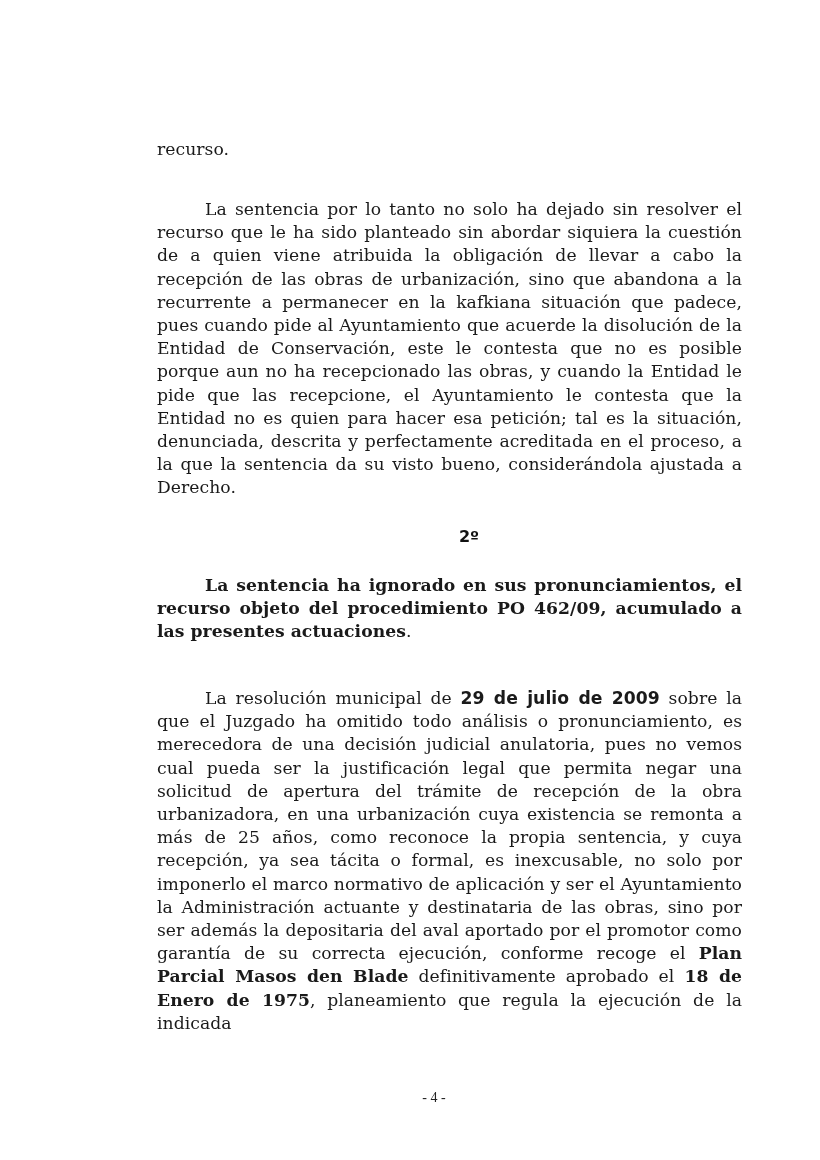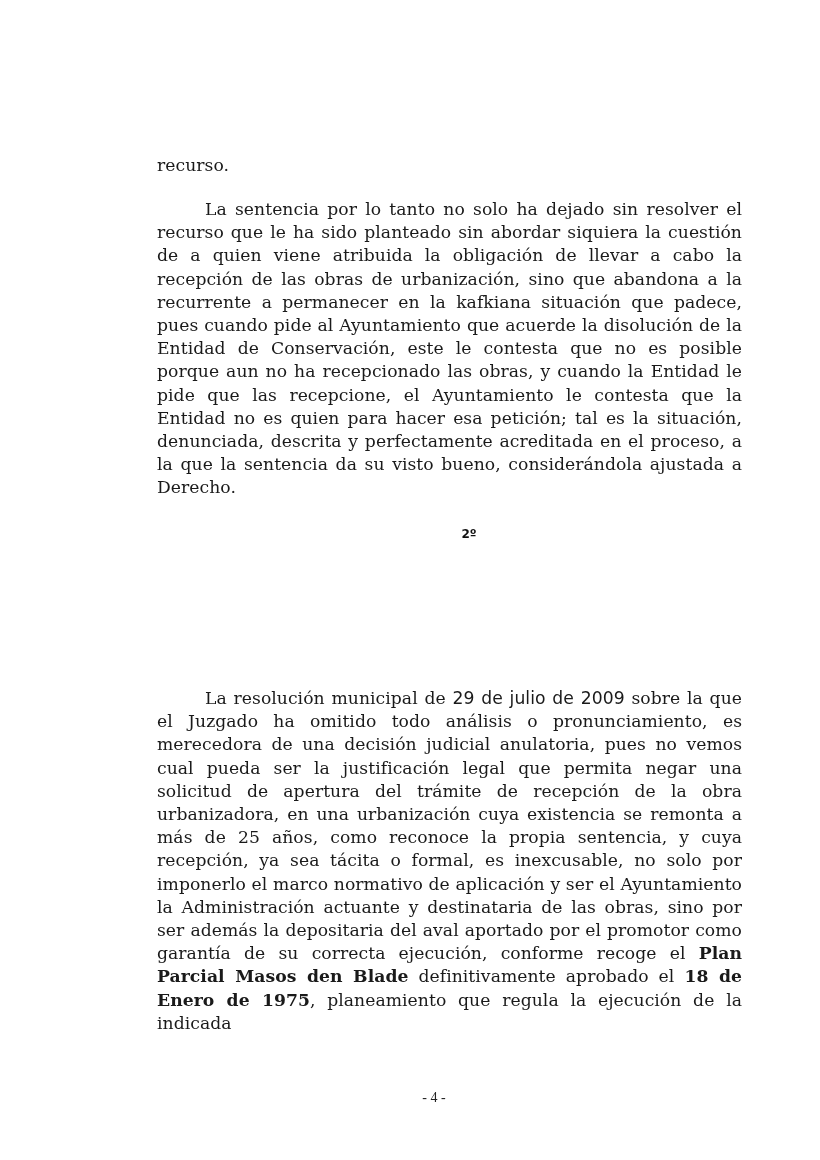--- a/index.html
+++ b/index.html
@@ -3,38 +3,39 @@
 <meta charset="utf-8">
 <style>
   html, body { margin: 0; padding: 0; background: #ffffff; }
   body { width: 820px; height: 1160px; position: relative; overflow: hidden; }
   .page { position: absolute; left: 0; top: 0; width: 820px; height: 1160px; background: #fff; }
   .text {
     position: absolute; left: 157px; width: 585px;
     font-family: "DejaVu Serif", serif; font-size: 17.2px; line-height: 23.2px;
     color: #1a1a1a; text-align: justify; letter-spacing: 0.05px;
   }
-  .p1 { top: 138px; margin-top: 16px; }
+  .p1 { top: 138px; }
   .p2 { top: 198px; text-indent: 48px; }
   .heading-num { position: absolute; top: 527px; left: 0; width: 820px; text-align: center; padding-left: 118px; box-sizing: border-box;
-    font-family: "DejaVu Sans", sans-serif; font-weight: bold; font-size: 12px; color: #111; }
+    font-family: "DejaVu Sans", sans-serif; font-weight: bold; font-size: 16px; color: #111; }
   .p3 { top: 574px; text-indent: 48px; font-family: "DejaVu Serif", serif; font-weight: bold; }
   .p4 { top: 687px; text-indent: 48px; }
-  .b { font-weight: normal; font-family: "DejaVu Sans", sans-serif; }
+  .b { font-weight: bold; font-family: "DejaVu Sans", sans-serif; }
   .bs { font-weight: bold; }
   .footer { position: absolute; top: 1090px; left: 0; width: 820px; text-align: center; padding-left: 48px; box-sizing: border-box;
     font-family: "Liberation Serif", serif; font-size: 14px; color: #222; }
 </style>
 </head>
 <body>
 
 <div class="page">
   <div class="text p1">recurso.</div>
 
   <div class="text p2">La sentencia por lo tanto no solo ha dejado sin resolver el recurso que le ha sido planteado sin abordar siquiera la cuestión de a quien viene atribuida la obligación de llevar a cabo la recepción de las obras de urbanización, sino que abandona a la recurrente a permanecer en la kafkiana situación que padece, pues cuando pide al Ayuntamiento que acuerde la disolución de la Entidad de Conservación, este le contesta que no es posible porque aun no ha recepcionado las obras, y cuando la Entidad le pide que las recepcione, el Ayuntamiento le contesta que la Entidad no es quien para hacer esa petición; tal es la situación, denunciada, descrita y perfectamente acreditada en el proceso, a la que la sentencia da su visto bueno, considerándola ajustada a Derecho.</div>
 
   <div class="heading-num">2º</div>
 
+  <div class="text p3"><span>La sentencia  ha ignorado en sus pronunciamientos, el recurso objeto del procedimiento PO 462/09, acumulado a las presentes actuaciones</span><span style="font-weight:normal">.</span></div>
 
   <div class="text p4"><span>La resolución municipal de </span><span class="b">29 de julio de 2009</span><span> sobre la que el Juzgado ha omitido todo análisis o pronunciamiento, es merecedora de una decisión judicial anulatoria, pues no vemos cual pueda ser la justificación legal que permita  negar una solicitud de apertura del trámite de recepción de la obra urbanizadora, en una urbanización cuya existencia se remonta a más de 25 años, como reconoce la propia sentencia, y cuya recepción, ya sea tácita o formal,  es inexcusable, no solo por imponerlo el marco normativo de aplicación y ser el Ayuntamiento la Administración actuante y destinataria de las obras, sino por ser además la depositaria del aval aportado por el promotor como garantía de su correcta ejecución, conforme recoge el </span><span class="bs">Plan Parcial Masos den Blade</span><span> definitivamente aprobado el </span><span class="bs">18 de Enero de 1975</span><span>, planeamiento que regula la ejecución de la indicada</span></div>
 
   <div class="footer">- 4 -</div>
 </div>
 
 </body></html>

